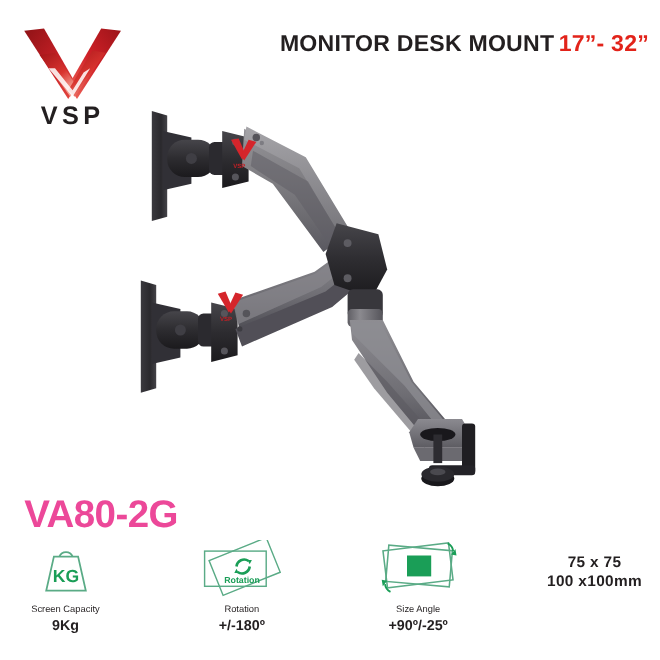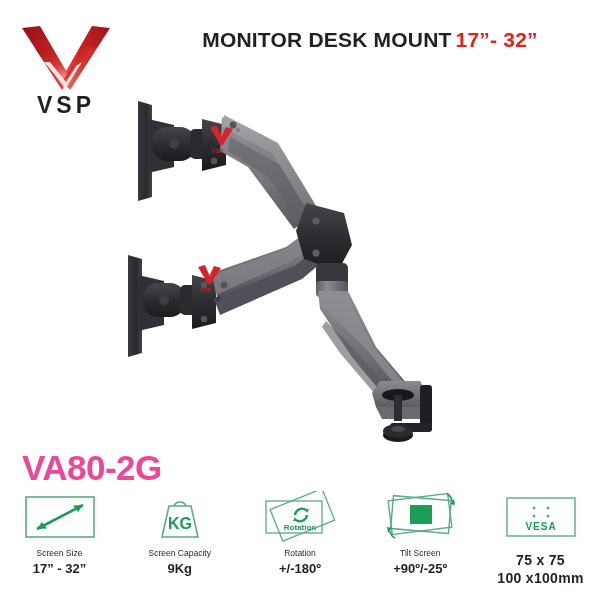--- a/index.html
+++ b/index.html
@@ -46,21 +46,21 @@
     letter-spacing: 4px;
     color: #231f20;
     font-family: "Liberation Sans", sans-serif;
   }
 
   .title-bar {
     position: absolute;
     left: 150px;
     top: 28px;
     width: 440px;
-    text-align: center;
+    text-align: right;
     white-space: nowrap;
   }
   .title-main {
     font-size: 21px;
     font-weight: 700;
     letter-spacing: 0.2px;
     color: #231f20;
     font-family: "Liberation Sans", sans-serif;
   }
   .title-accent {
@@ -307,32 +307,20 @@
         <ellipse cx="308" cy="346" rx="15" ry="7" fill="#2a292e"></ellipse>
         <ellipse cx="308" cy="344" rx="7" ry="3" fill="#4a494f"></ellipse>
       </g>
     </svg>
   </div>
 
   <div class="model-code">VA80-2G</div>
 
   <div class="spec-row">
 
-    <div class="spec-item">
-      <div class="spec-icon">
-        <svg width="72" height="46" viewBox="0 0 72 46">
-          <rect x="2" y="3" width="68" height="40" fill="none" stroke="#5aab86" stroke-width="1.6"></rect>
-          <line x1="13" y1="35" x2="59" y2="11" stroke="#1a9e57" stroke-width="2.6"></line>
-          <polygon points="59,11 49,11.5 54,18" fill="#1a9e57"></polygon>
-          <polygon points="13,35 23,34.5 18,28" fill="#1a9e57"></polygon>
-        </svg>
-      </div>
-      <div class="spec-label">Screen Size</div>
-      <div class="spec-value">17” - 32”</div>
-    </div>
 
     <div class="spec-item">
       <div class="spec-icon">
         <svg width="66" height="48" viewBox="0 0 66 48">
           <path d="M15 44 L22 13 L44 13 L51 44 Z" fill="none" stroke="#5aab86" stroke-width="1.6"></path>
           <path d="M27 13 A6.5 6.5 0 0 1 39 13" fill="none" stroke="#5aab86" stroke-width="1.6"></path>
           <text x="33" y="36" text-anchor="middle" font-family="Liberation Sans, sans-serif" font-size="16" font-weight="700" fill="#1a9e57">KG</text>
         </svg>
       </div>
       <div class="spec-label">Screen Capacity</div>
@@ -369,34 +357,24 @@
           <g transform="rotate(5 41 22)">
             <rect x="13" y="6" width="58" height="33" fill="none" stroke="#5aab86" stroke-width="1.4"></rect>
           </g>
           <rect x="31" y="13" width="22" height="19" fill="#1a9e57"></rect>
           <path d="M68 2 A9 9 0 0 1 73 9" fill="none" stroke="#1a9e57" stroke-width="1.7"></path>
           <polygon points="71,12 75,7 76,13" fill="#1a9e57"></polygon>
           <path d="M16 46 A9 9 0 0 1 11 39" fill="none" stroke="#1a9e57" stroke-width="1.7"></path>
           <polygon points="13,36 9,41 8,35" fill="#1a9e57"></polygon>
         </svg>
       </div>
-      <div class="spec-label">Tilt Screen</div>
+      <div class="spec-label">Size Angle</div>
       <div class="spec-value">+90º/-25º</div>
     </div>
 
     <div class="spec-item vesa">
-      <div class="spec-icon">
-        <svg width="74" height="44" viewBox="0 0 74 44">
-          <rect x="3" y="3" width="68" height="38" fill="none" stroke="#5aab86" stroke-width="1.4"></rect>
-          <circle cx="30" cy="13" r="1.5" fill="#5aab86"></circle>
-          <circle cx="44" cy="13" r="1.5" fill="#5aab86"></circle>
-          <circle cx="30" cy="21" r="1.5" fill="#5aab86"></circle>
-          <circle cx="44" cy="21" r="1.5" fill="#5aab86"></circle>
-          <text x="37" y="35" text-anchor="middle" font-family="Liberation Sans, sans-serif" font-size="10" font-weight="700" fill="#1a9e57" letter-spacing="1">VESA</text>
-        </svg>
-      </div>
 
       <div class="spec-value vesa-value">75 x 75
 100 x100mm</div>
     </div>
 
   </div>
 </div>
 
 </body></html>

